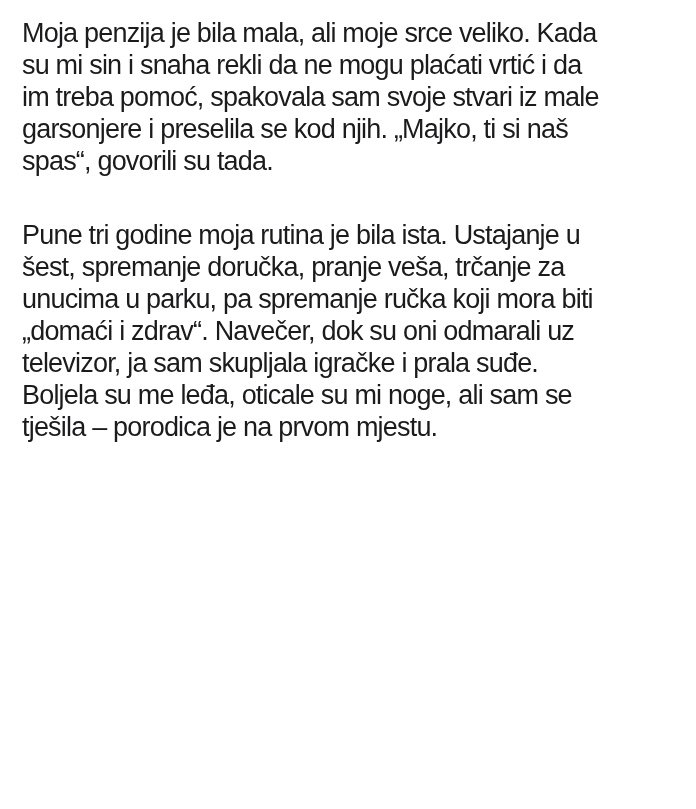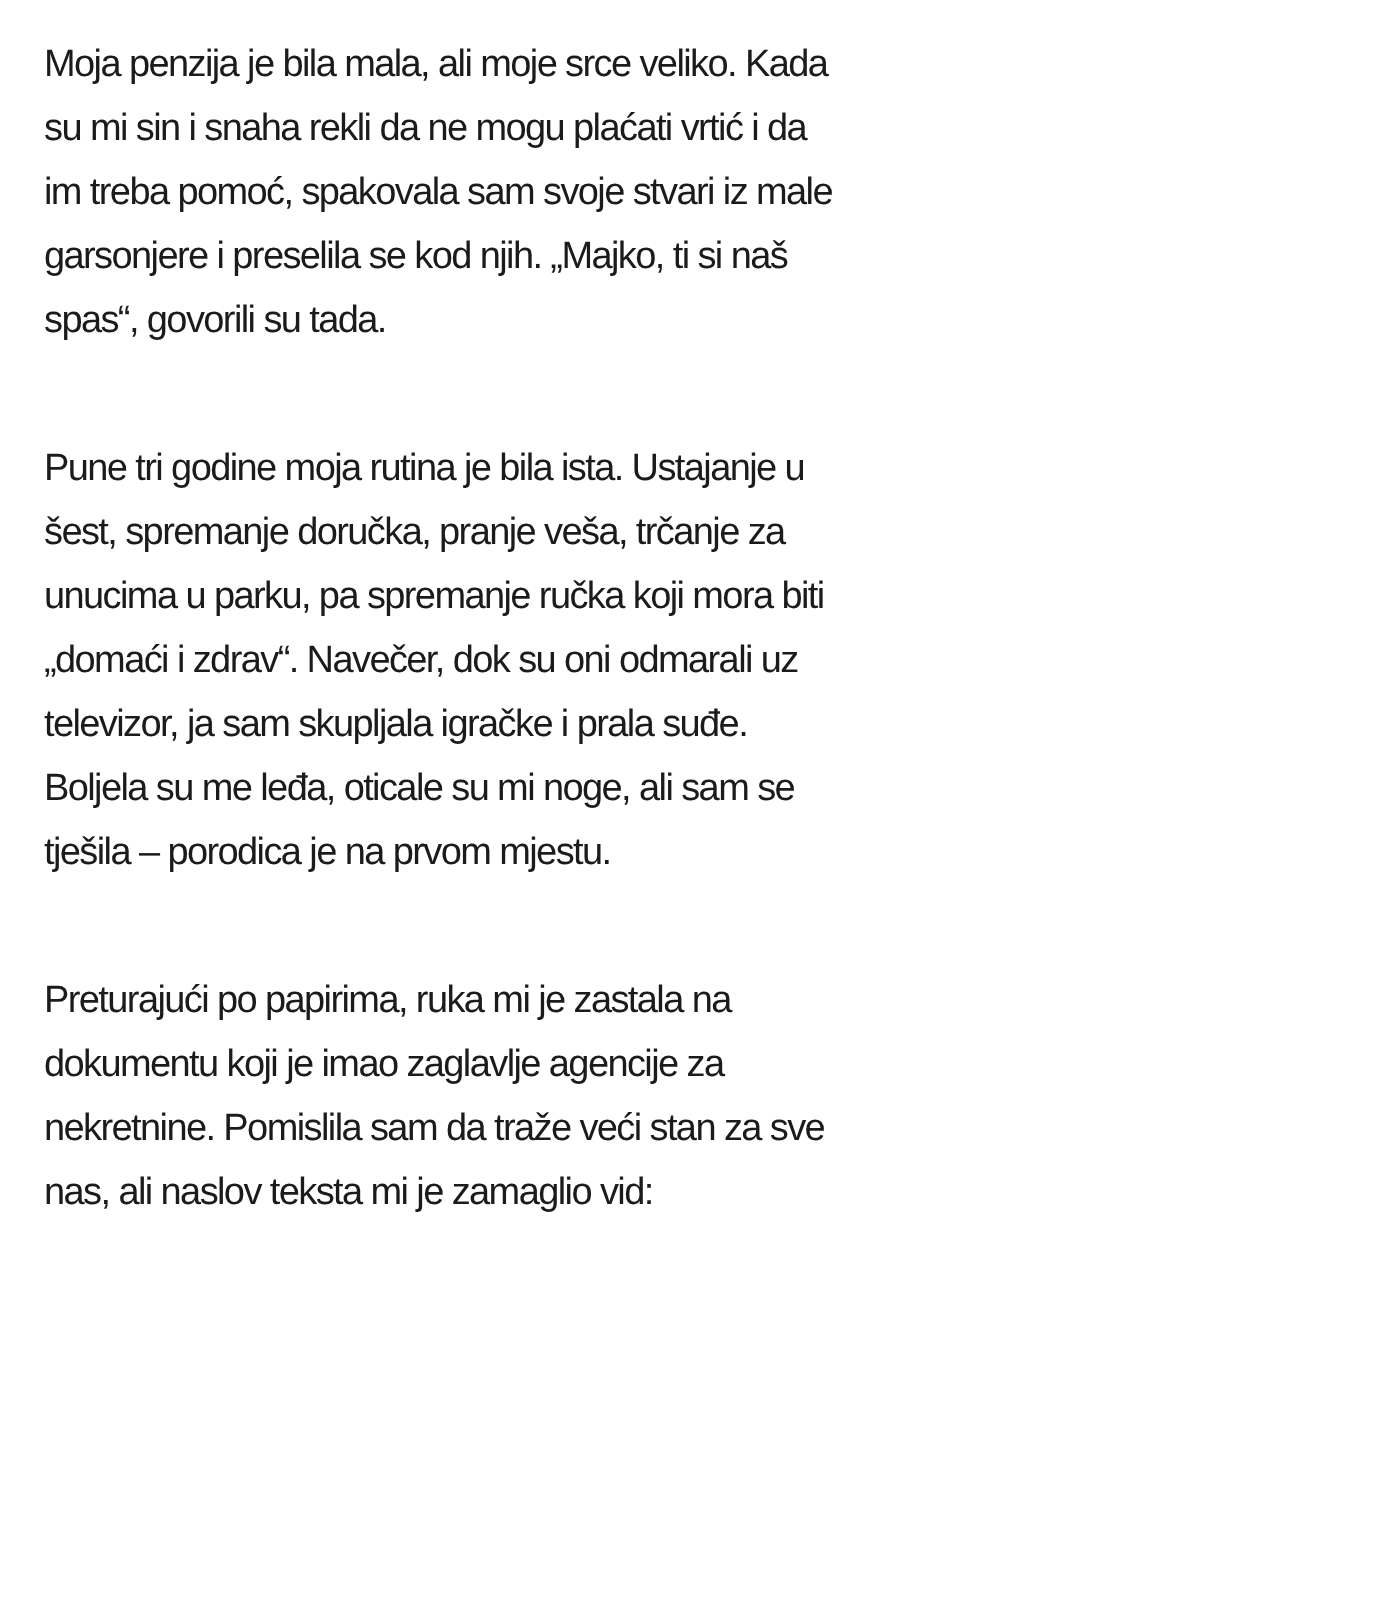--- a/index.html
+++ b/index.html
@@ -11,21 +11,21 @@
     position: relative;
     width: 696px;
     height: 809px;
     background: #ffffff;
     overflow: hidden;
     box-sizing: border-box;
     padding: 17px 8px 20px 22px;
   }
   .story-text p {
     font-family: "Liberation Sans", "DejaVu Sans", sans-serif;
-    font-size: 19px;
+    font-size: 27px;
     line-height: 32px;
     letter-spacing: -0.8px;
     color: #1b1b1d;
     margin: 0 0 42px 0;
     white-space: pre;           
     font-weight: 400;
   }
   .story-text p:last-child {
     margin-bottom: 0;
   }
@@ -40,18 +40,14 @@
 im treba pomoć, spakovala sam svoje stvari iz male
 garsonjere i preselila se kod njih. „Majko, ti si naš
 spas“, govorili su tada.</p>
     <p>Pune tri godine moja rutina je bila ista. Ustajanje u
 šest, spremanje doručka, pranje veša, trčanje za
 unucima u parku, pa spremanje ručka koji mora biti
 „domaći i zdrav“. Navečer, dok su oni odmarali uz
 televizor, ja sam skupljala igračke i prala suđe.
 Boljela su me leđa, oticale su mi noge, ali sam se
 tješila – porodica je na prvom mjestu.</p>
-    <p>Preturajući po papirima, ruka mi je zastala na
-dokumentu koji je imao zaglavlje agencije za
-nekretnine. Pomislila sam da traže veći stan za sve
-nas, ali naslov teksta mi je zamaglio vid:</p>
   </div>
 </div>
 
 </body></html>

